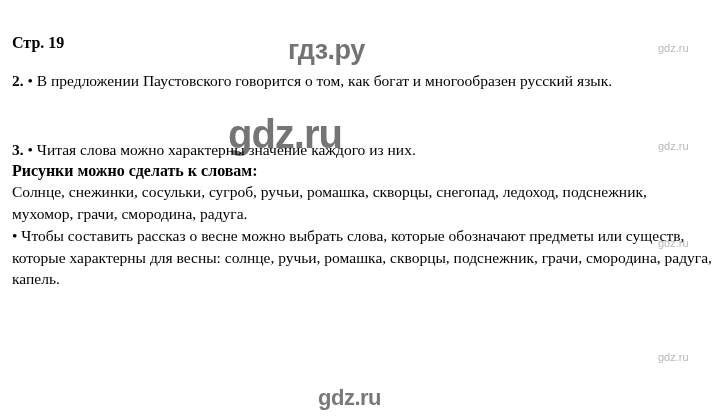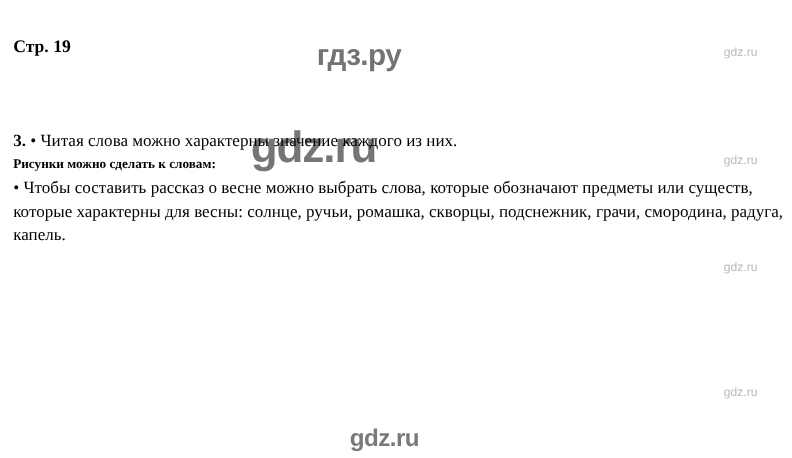--- a/index.html
+++ b/index.html
@@ -81,21 +81,21 @@
     font-size: 15.5px;
     line-height: 21px;
   }
   .task-2 { margin-bottom: 0; }
   .num {
     font-weight: bold;
   }
   .gap-big { height: 48px; }
   .bold-line {
     font-weight: bold;
-    font-size: 12px;
+    font-size: 16px;
     line-height: 21px;
   }
   .para {
     font-size: 15.5px;
     line-height: 21.5px;
     margin: 0;
   }
   .para + .para { margin-top: 1px; }
 </style>
 </head>
@@ -107,28 +107,34 @@
 
 <div class="wm-small wm-s1">gdz.ru</div>
 <div class="wm-small wm-s2">gdz.ru</div>
 <div class="wm-small wm-s3">gdz.ru</div>
 <div class="wm-small wm-s4">gdz.ru</div>
 
 <div class="page">
 
   <div class="page-num">Стр. 19</div>
 
+  <div class="task task-2">
+    <span class="num">2.</span>
+    <span>•</span>
+    <span>В предложении Паустовского говорится о том, как богат и многообразен русский язык.</span>
+  </div>
 
   <div class="gap-big"></div>
 
   <div class="task">
     <span class="num">3.</span>
     <span>•</span>
     <span>Читая слова можно характерны значение каждого из них.</span>
   </div>
 
   <div class="bold-line">Рисунки можно сделать к словам:</div>
 
+  <p class="para">Солнце, снежинки, сосульки, сугроб, ручьи, ромашка, скворцы, снегопад, ледоход, подснежник, мухомор, грачи, смородина, радуга.</p>
 
   <p class="para">• Чтобы составить рассказ о весне можно выбрать слова, которые обозначают предметы или существ, которые характерны для весны: солнце, ручьи, ромашка, скворцы, подснежник, грачи, смородина, радуга, капель.</p>
 
 
 </div>
 
 </body></html>

